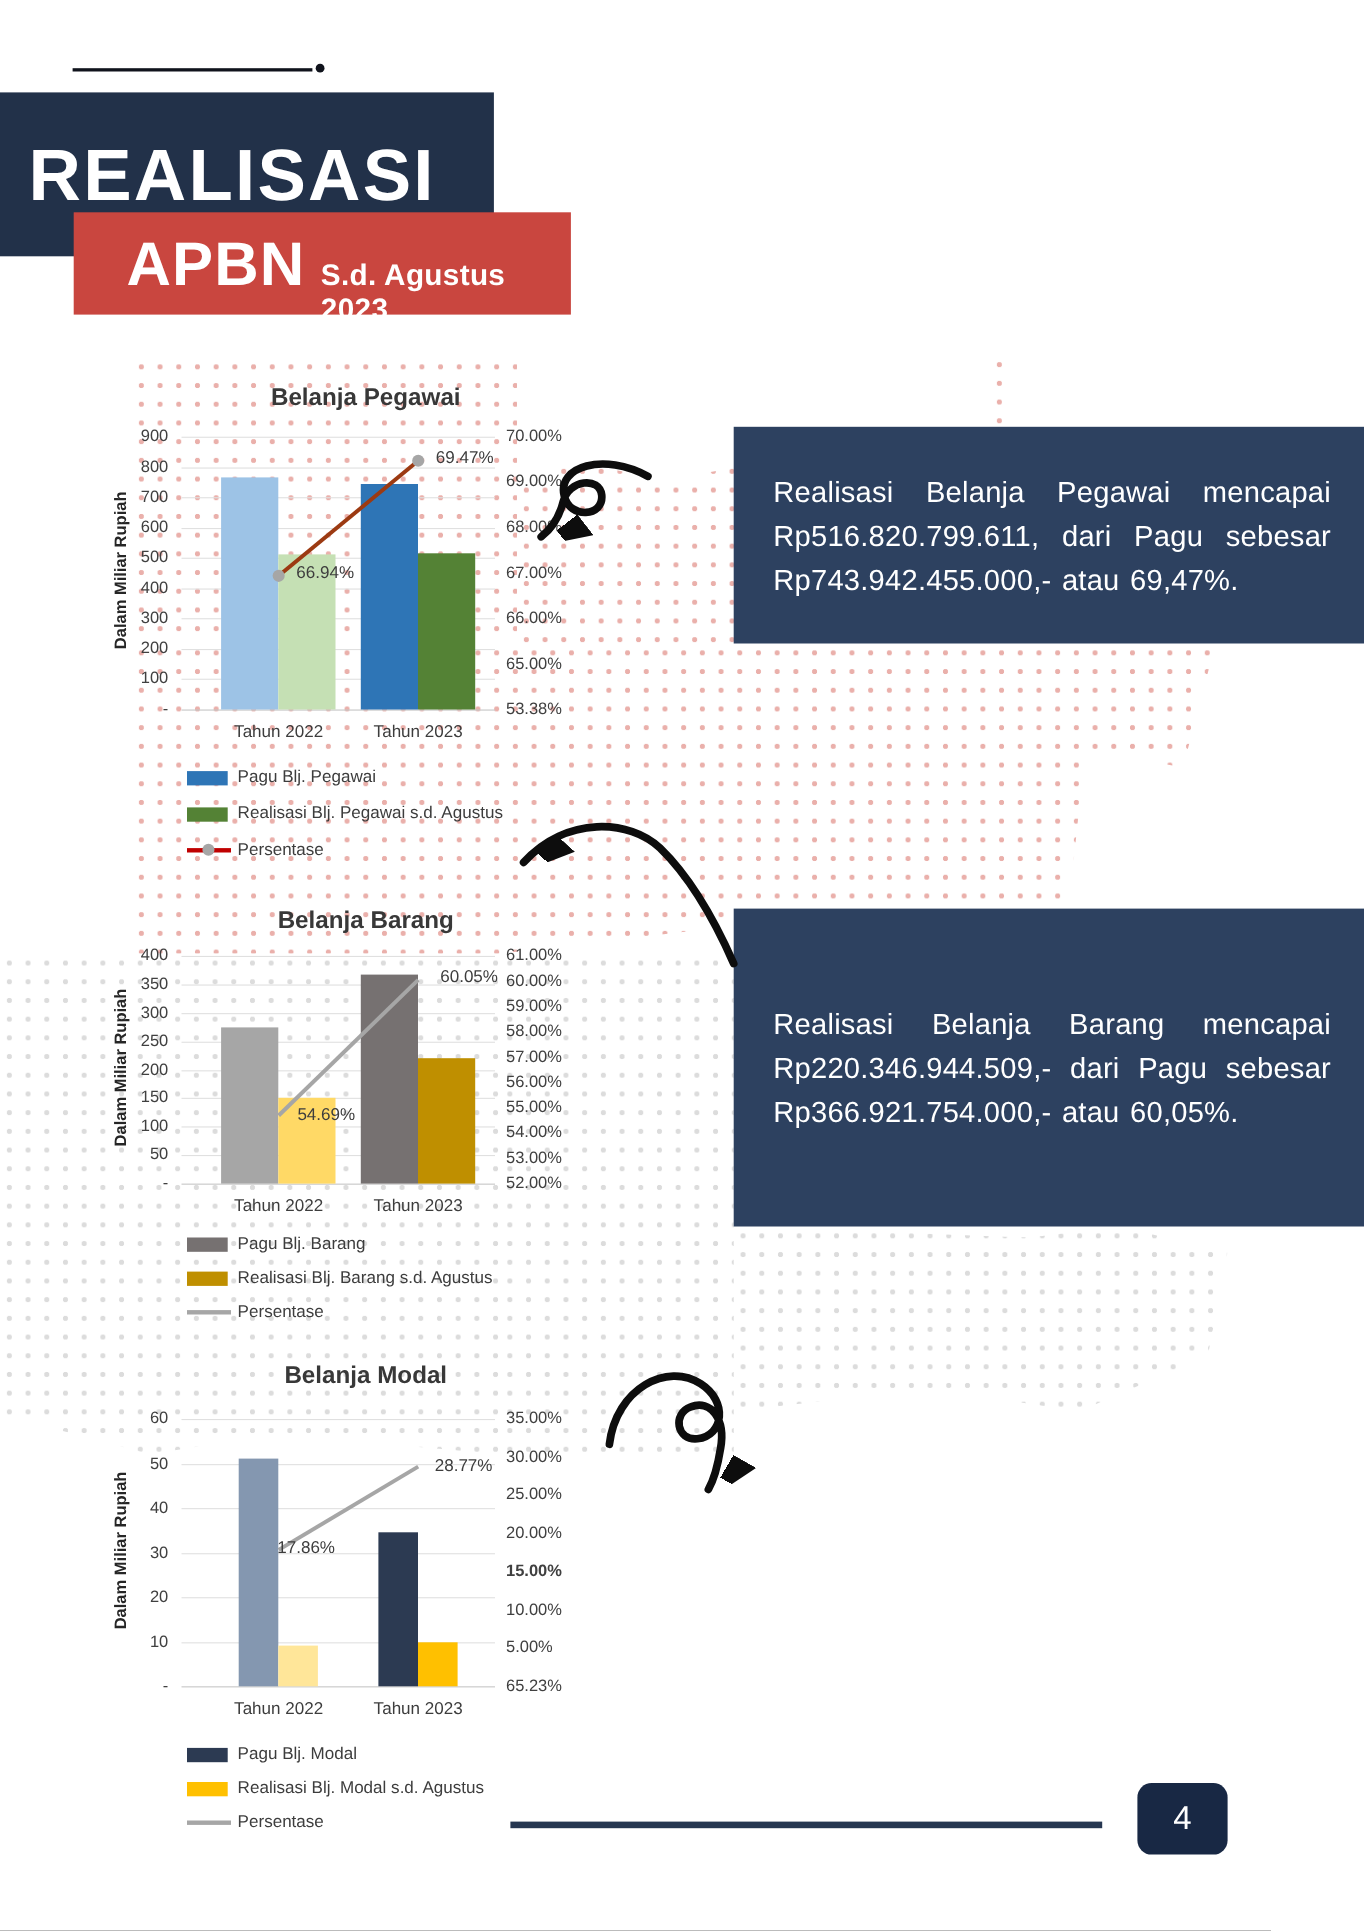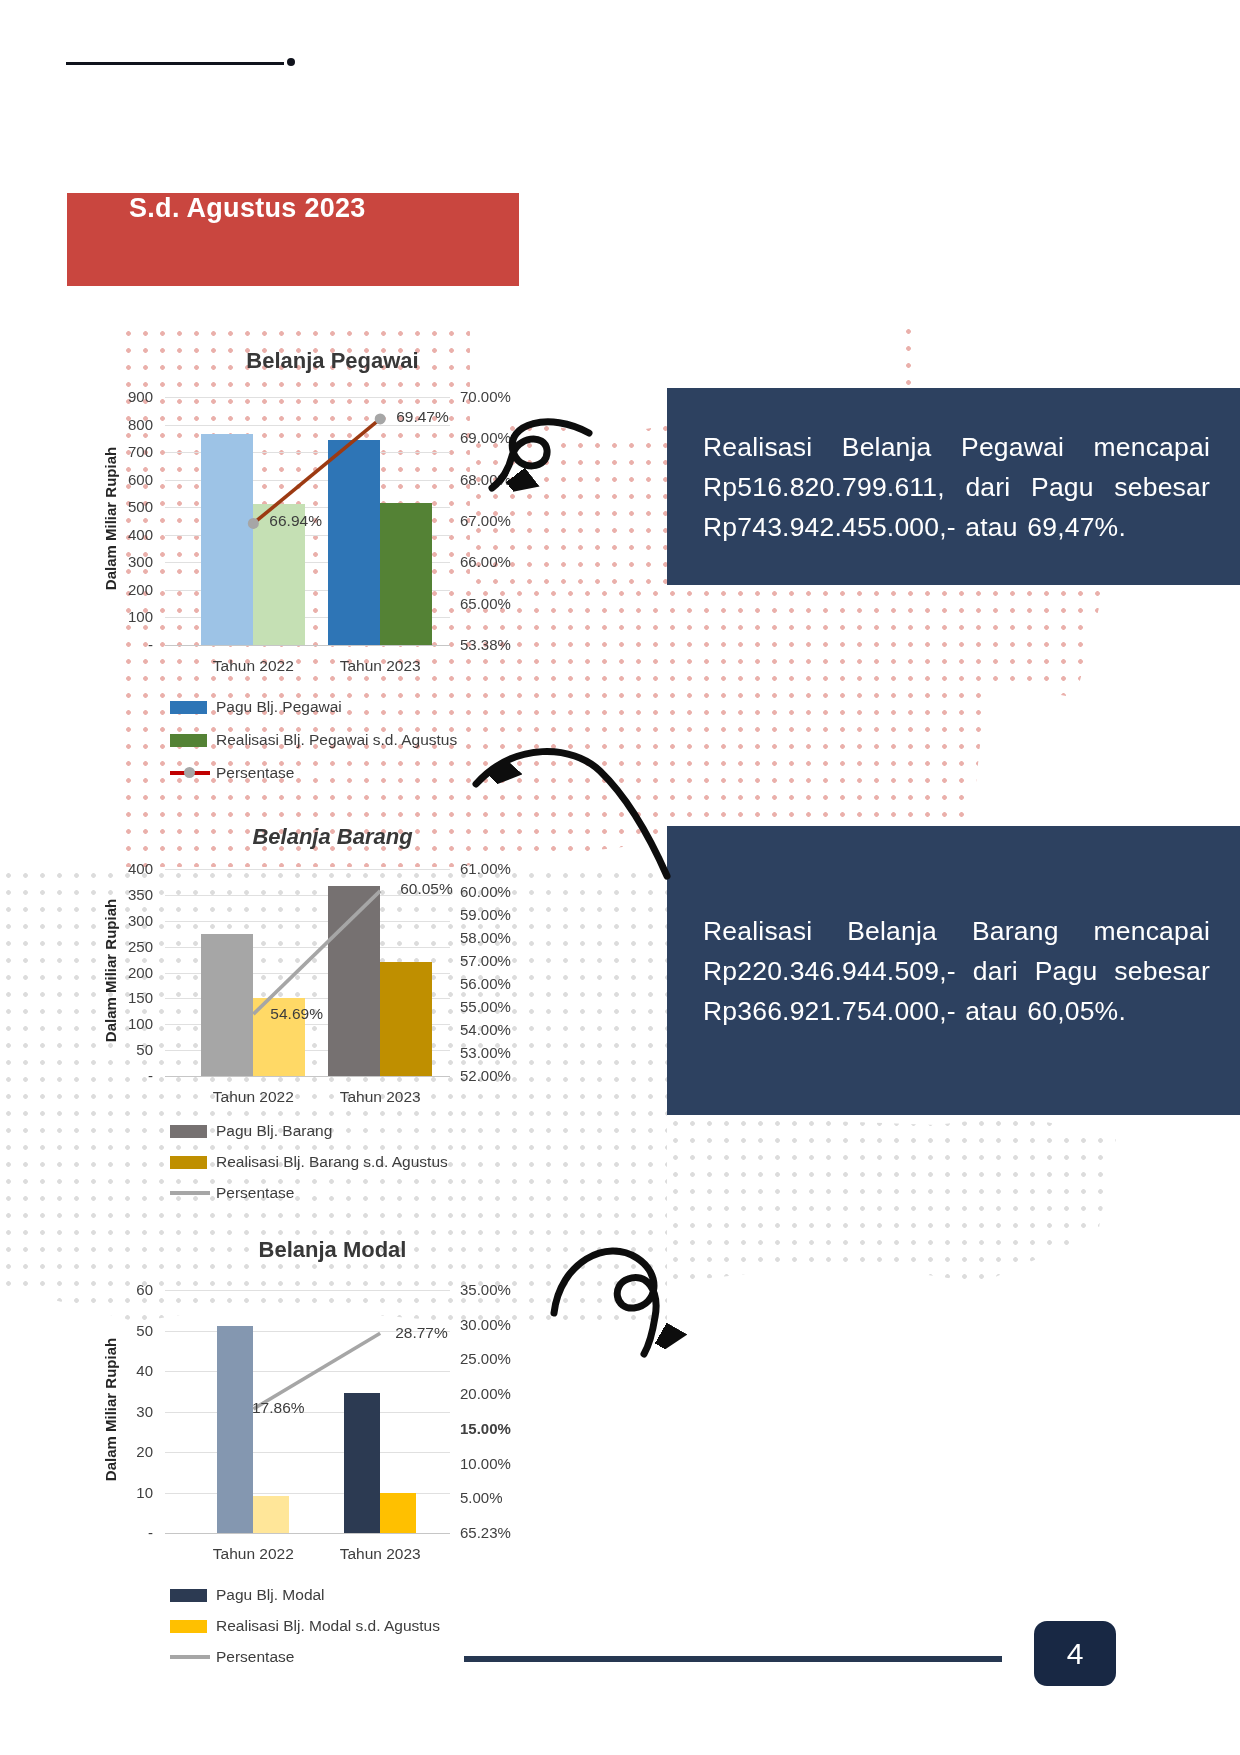--- a/index.html
+++ b/index.html
@@ -64,21 +64,25 @@
               clip-path:polygon(0 0,100% 0,97% 40%,88% 34%,86% 100%,58% 90%,34% 100%,0 100%);"></div>
   <div class="dots gray" style="left:0px;top:867px;width:455px;height:455px;
               clip-path:polygon(0 0,100% 0,100% 100%,55% 96%,30% 100%,0 92%);"></div>
   <div class="dots gray" style="left:455px;top:867px;width:212px;height:453px;"></div>
   <div class="dots gray" style="left:667px;top:1115px;width:449px;height:168px;
               clip-path:polygon(0 0,60% 6%,78% 0,100% 14%,96% 70%,70% 100%,40% 88%,0 100%);"></div>
 
   <div id="hdr-line"></div>
   <div id="hdr-dot"></div>
 
+  <div id="banner-navy" style="background:#223149;">
+    <span>REALISASI</span>
+  </div>
   <div id="banner-red" style="background:#c9463f;">
+    <span class="big">APBN</span>
     <span class="small">S.d. Agustus 2023</span>
   </div>
 
   <div class="chart-layer">
       <div class="chart-title" style="left: 177.5px; top: 348px; width: 310px;">Belanja Pegawai</div>
       <div class="ylab" style="left: 10px; width: 200px; top: 510px;">Dalam Miliar Rupiah</div>
       <div class="gridline" style="left: 165px; top: 397px; width: 285px;"></div>
       <div class="tick left" style="left: 103px; top: 388px; width: 50px;">900</div>
       <div class="gridline" style="left: 165px; top: 424.556px; width: 285px;"></div>
       <div class="tick left" style="left: 103px; top: 415.556px; width: 50px;">800</div>
@@ -120,21 +124,21 @@
       <div class="catlab" style="left: 320.175px; top: 657px;">Tahun 2023</div>
       <div class="leg-sw" style="left: 170px; top: 701px; background: rgb(46, 117, 182);"></div>
       <div class="leg-tx" style="left: 216px; top: 698px;">Pagu Blj. Pegawai</div>
       <div class="leg-sw" style="left: 170px; top: 734px; background: rgb(84, 130, 53);"></div>
       <div class="leg-tx" style="left: 216px; top: 731px;">Realisasi Blj. Pegawai s.d. Agustus</div>
       <div class="leg-ln" style="left: 170px; top: 771px; background: rgb(192, 0, 0);"></div>
       <div class="leg-dot" style="left: 184px; top: 767px; background: rgb(166, 166, 166);"></div>
       <div class="leg-tx" style="left: 216px; top: 764px;">Persentase</div>
     </div>
   <div class="chart-layer">
-      <div class="chart-title" style="left: 177.5px; top: 824px; width: 310px; font-style: italic;">Belanja Barang</div>
+      <div class="chart-title" style="left: 177.5px; top: 824px; width: 310px;">Belanja Barang</div>
       <div class="ylab" style="left: 10px; width: 200px; top: 961.5px;">Dalam Miliar Rupiah</div>
       <div class="gridline" style="left: 165px; top: 869px; width: 285px;"></div>
       <div class="tick left" style="left: 103px; top: 860px; width: 50px;">400</div>
       <div class="gridline" style="left: 165px; top: 894.875px; width: 285px;"></div>
       <div class="tick left" style="left: 103px; top: 885.875px; width: 50px;">350</div>
       <div class="gridline" style="left: 165px; top: 920.75px; width: 285px;"></div>
       <div class="tick left" style="left: 103px; top: 911.75px; width: 50px;">300</div>
       <div class="gridline" style="left: 165px; top: 946.625px; width: 285px;"></div>
       <div class="tick left" style="left: 103px; top: 937.625px; width: 50px;">250</div>
       <div class="gridline" style="left: 165px; top: 972.5px; width: 285px;"></div>

